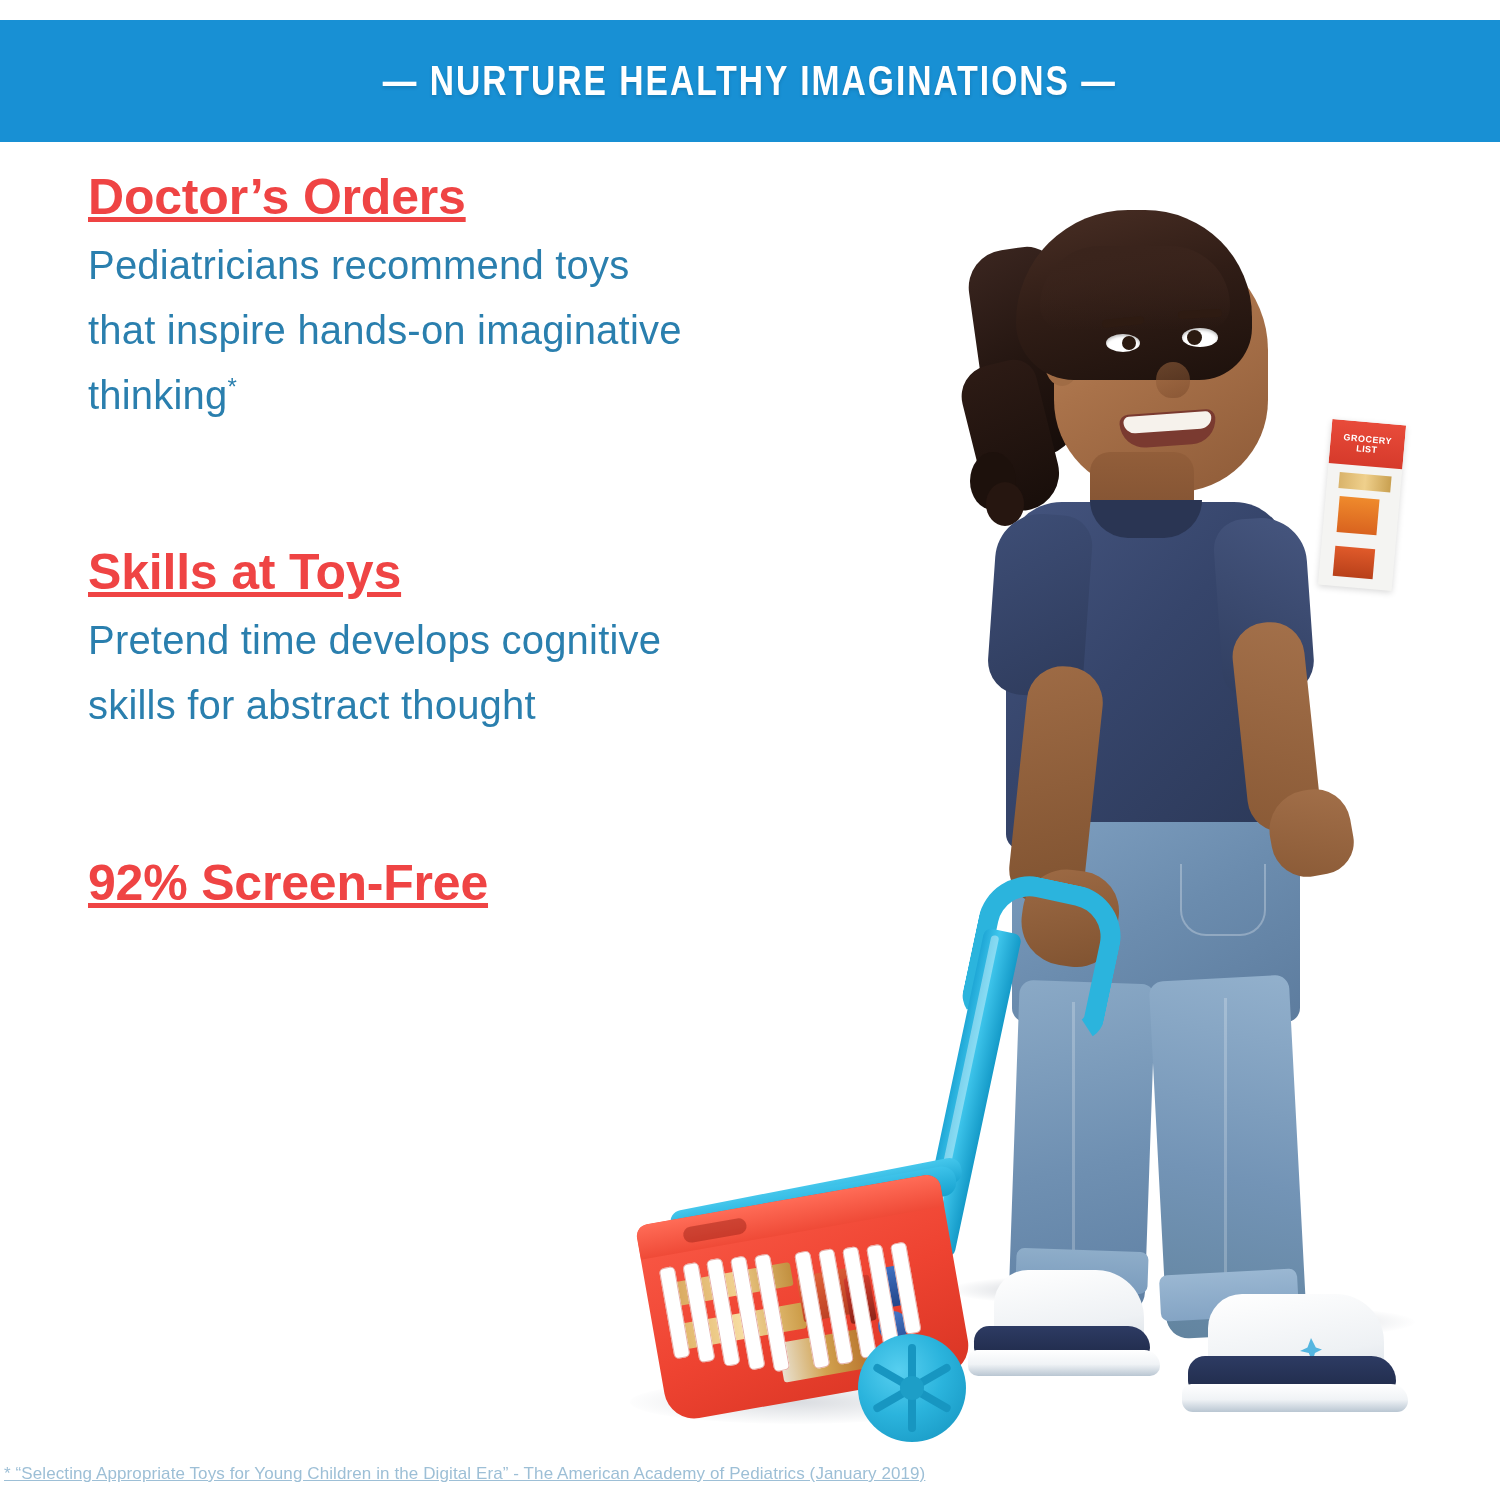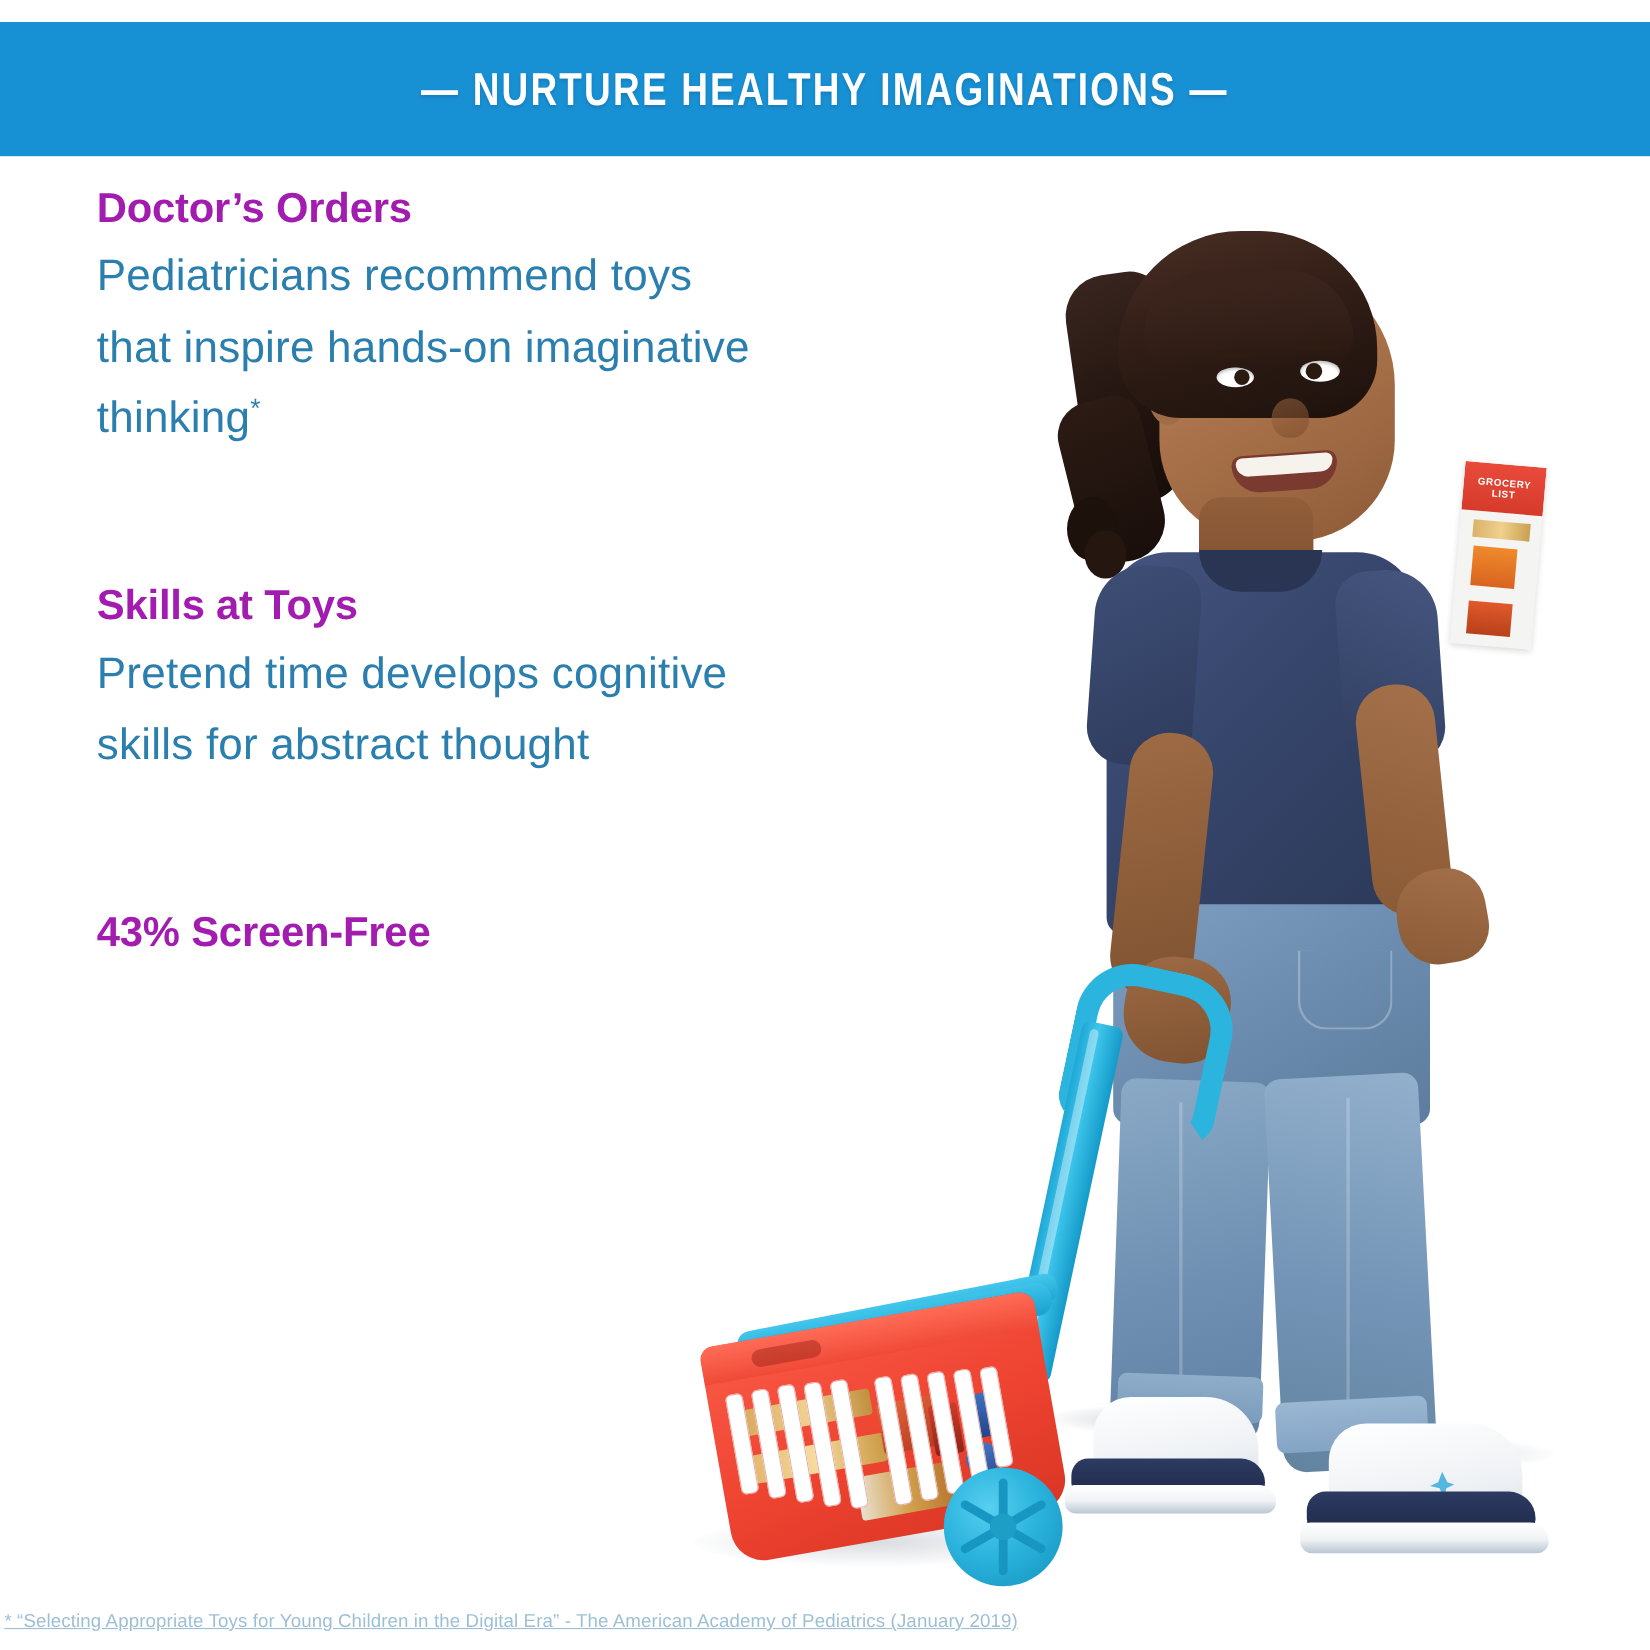--- a/index.html
+++ b/index.html
@@ -29,26 +29,27 @@
     text-shadow:0 2px 4px rgba(0,0,0,0.14);
   }
 
   
   .copy{
     position:absolute;left:88px;top:168px;width:600px;
   }
   .block{margin-bottom:116px;}
   .block:last-child{margin-bottom:0;}
   .block-title{
-    color:#a21caf;
-    font-size:38px;
+    color:#ef4444;
+    font-size:50px;
     font-weight:bold;
     letter-spacing:-0.2px;
     margin:0 0 6px 0;
     line-height:1.18;
+    text-decoration:underline;
   }
   .block-body{
     color:#2a7fae;
     font-size:40px;
     font-weight:300;
     line-height:1.62;
     margin:0;
     letter-spacing:0.2px;
   }
   .block-body .sup{
@@ -413,21 +414,21 @@
     <h2 class="block-title">Doctor’s Orders</h2>
     <p class="block-body"><span>Pediatricians recommend toys that inspire hands-on imaginative thinking</span><span class="sup">*</span></p>
   </div>
 
   <div class="block">
     <h2 class="block-title">Skills at Toys</h2>
     <p class="block-body">Pretend time develops cognitive skills for abstract thought</p>
   </div>
 
   <div class="block">
-    <h2 class="block-title">43% Screen-Free</h2>
+    <h2 class="block-title">92% Screen-Free</h2>
   </div>
 
 </div>
 
 <div class="photo">
 
   <div class="shadow-foot-a"></div>
   <div class="shadow-foot-b"></div>
   <div class="shadow-cart"></div>
 

